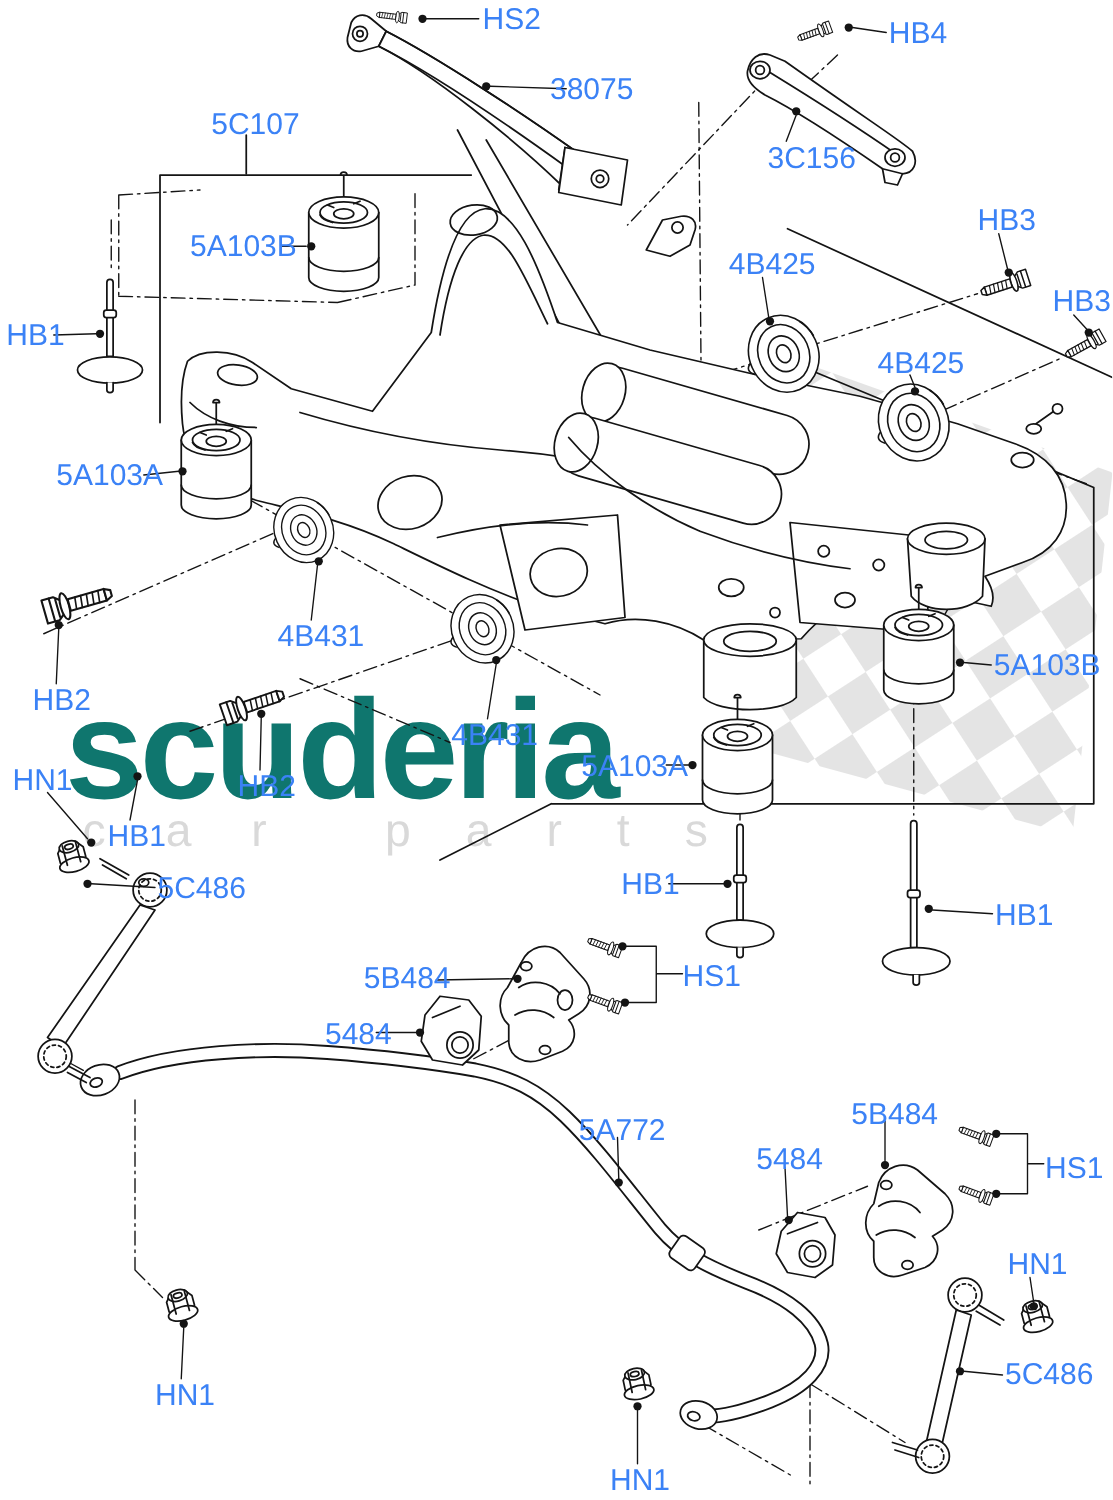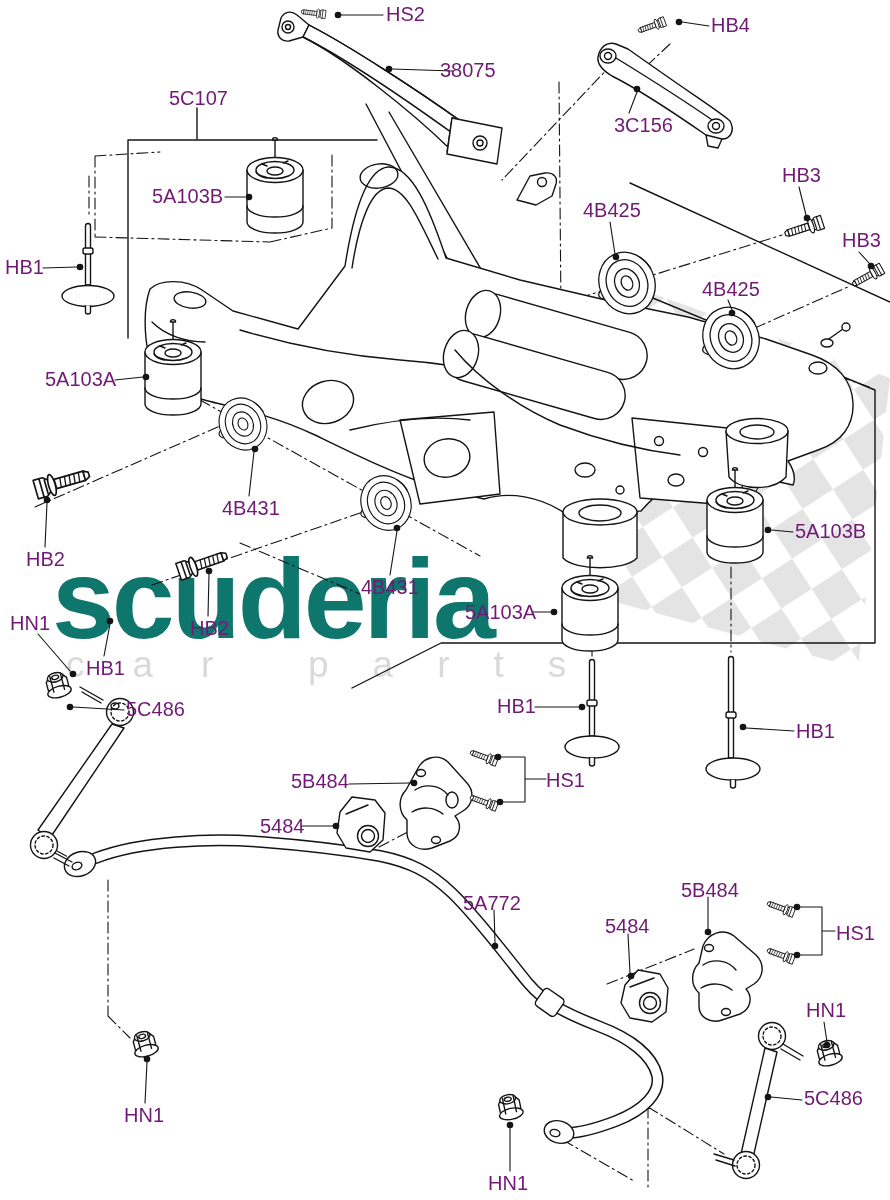--- a/index.html
+++ b/index.html
@@ -16,21 +16,21 @@
   
   #art{position:absolute;left:0;top:0;}
   #art *{vector-effect:none;}
   #art path,#art line,#art ellipse,#art circle,#art rect,#art polyline
        {stroke:#141414;stroke-width:1.4;fill:none;stroke-linecap:round;stroke-linejoin:round;}
   #art .w{fill:#ffffff;}
   #art .dd{stroke-dasharray:11 4 2 4;stroke-width:1.1;}
   #art .dot{fill:#141414;stroke:none;}
   #art .thin{stroke-width:1.1;}
   
-  .plabel{position:absolute;font-size:20px;line-height:1;color:#701a75;white-space:nowrap;}
+  .plabel{position:absolute;font-size:24px;line-height:1;color:#3b82f6;white-space:nowrap;}
 </style>
 </head>
 <body>
 
 <div id="stage">
 
   <div id="wm">
     <svg id="flag" width="890" height="1200">
       <defs>
         <pattern id="chk" patternUnits="userSpaceOnUse" width="72" height="72" patternTransform="rotate(-33)">

